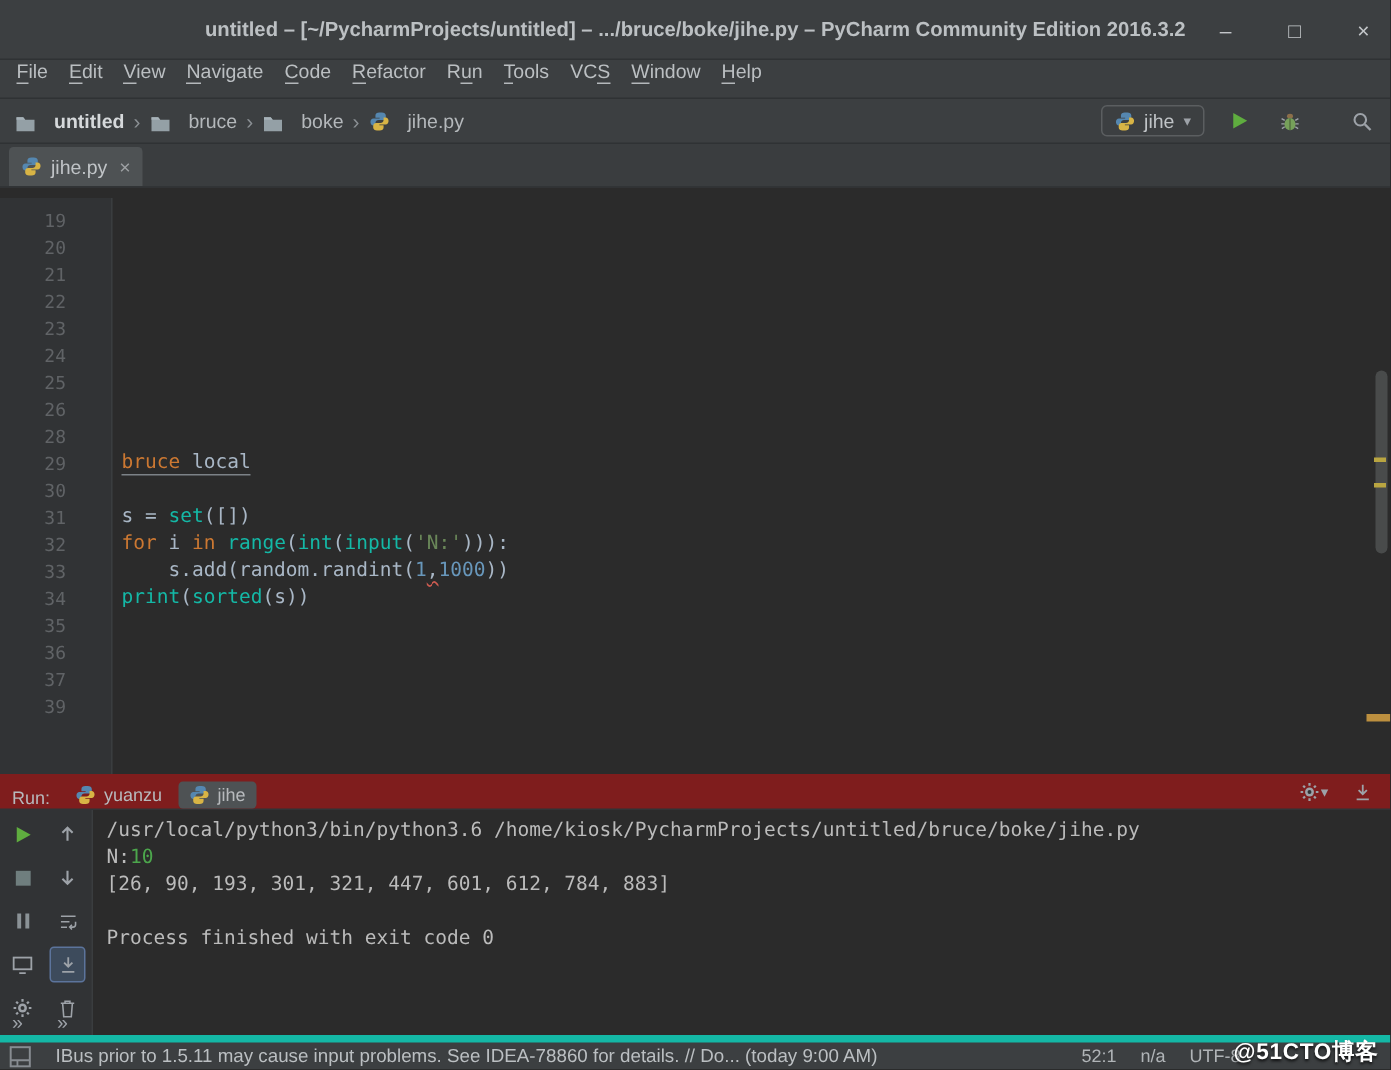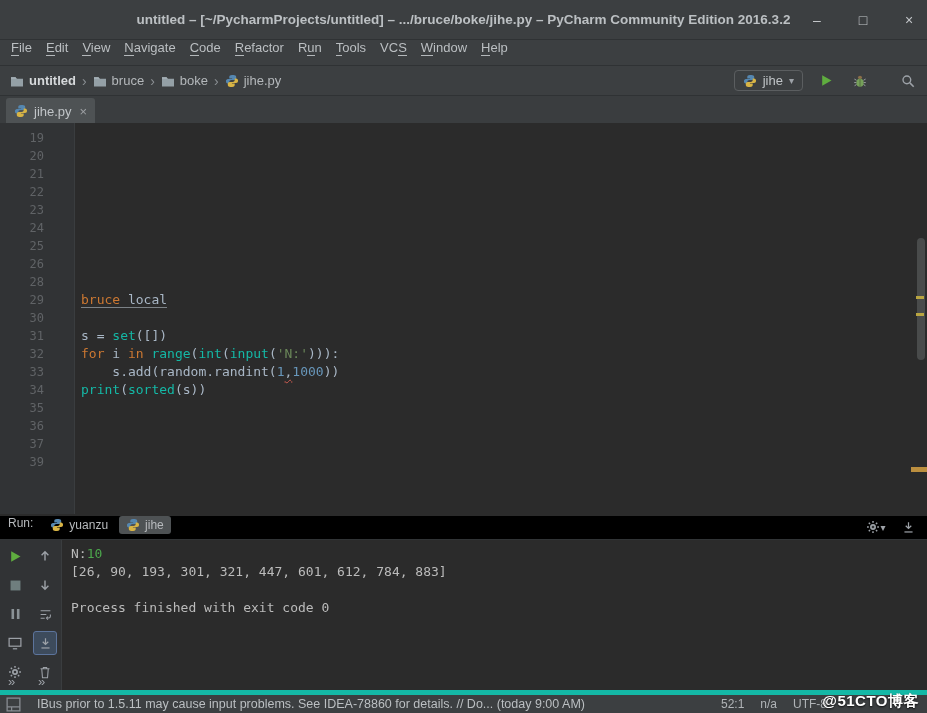--- a/index.html
+++ b/index.html
@@ -20,41 +20,41 @@
   
   .menubar{top:40px;height:26px;background:#3c3f41;border-bottom:1px solid #2f3234;
     display:flex;align-items:flex-start;padding-left:4px}
   .menu-item{padding:0 7px;color:#bbbfc2;font-size:13px;white-space:nowrap}
   .mn{border-bottom:1px solid #b4b8bb}
 
   
   .navbar{top:66px;height:30px;background:#3c3f41;border-bottom:1px solid #2f3234;
     display:flex;align-items:center;padding:0 8px}
   .breadcrumbs{display:flex;align-items:center;font-size:13px;color:#b4b8bb}
-  .crumb{display:flex;align-items:center;gap:5px;padding:1px 2px;white-space:nowrap}
+  .crumb{display:flex;align-items:flex-end;gap:12px;padding:1px 2px;white-space:nowrap}
   .crumb.bold{color:#d6d9db;font-weight:bold}
   .crumb-sep{color:#8a8f93;margin:0 4px;font-size:14px}
   .nav-right{margin-left:auto;display:flex;align-items:center;gap:12px}
   .run-config{display:flex;align-items:center;gap:6px;border:1px solid #5b5e60;border-radius:4px;
     padding:2px 8px;color:#c0c4c7;font-size:13px}
   .dd{color:#9da2a8;font-size:10px}
   .icon-btn{background:none;border:none;width:22px;height:22px;display:flex;align-items:center;
     justify-content:center;cursor:default}
   .icon{display:inline-flex;align-items:center;justify-content:center;line-height:0}
   .search-gap{margin-left:14px}
 
   
   .tabstrip{top:96px;height:29px;background:#3a3d3f;border-bottom:1px solid #313436;
     display:flex;align-items:flex-end;padding-left:6px}
   .etab{display:flex;align-items:center;gap:6px;background:#4e5254;color:#c0c4c7;font-size:13px;
     height:26px;padding:0 8px;border-radius:3px 3px 0 0}
   .tclose{color:#9da0a3;font-size:13px;margin-left:2px}
 
   
-  .editor{top:123px;height:391px;background:#2b2b2b}
+  .editor{top:132px;height:391px;background:#2b2b2b}
   .gutter-bg{position:absolute;left:0;top:0;bottom:0;width:75px;background:#313335;
     border-right:1px solid #3a3d3f}
   .lines{position:absolute;left:0;top:6px;right:14px}
   .cline-row{display:flex;height:18px;line-height:18px;font-family:"DejaVu Sans Mono",monospace;
     font-size:13px;white-space:pre}
   .ln{width:44px;flex:none;text-align:right;color:#606366;font-size:12px}
   .fold{width:31px;flex:none}
   .codetxt{padding-left:6px;color:#a9b7c6}
   .tk-kw{color:#cc7832}
   .tk-plain{color:#a9b7c6}
@@ -64,22 +64,22 @@
   .tk-u{border-bottom:1px solid #7c8287}
   .tk-w{text-decoration:underline wavy #cf5b50;text-decoration-thickness:1px;text-underline-offset:3px}
   .v-thumb{position:absolute;right:2px;top:115px;width:8px;height:122px;background:#5d6060;
     opacity:.6;border-radius:4px}
   .stripe{position:absolute;background:#b9a541}
   .stripe1{right:3px;top:173px;width:8px;height:3px}
   .stripe2{right:3px;top:190px;width:8px;height:3px}
   .stripe3{right:0;top:344px;width:16px;height:5px;background:#bc8f3f}
 
   
-  .runheader{top:516px;height:24px;background:#000000;border-bottom:1px solid #313436;
-    display:flex;align-items:flex-start;padding:0 8px;font-size:12px;color:#b7babd}
+  .runheader{top:516px;height:24px;background:#7f1d1d;border-bottom:1px solid #313436;
+    display:flex;align-items:flex-end;padding:0 8px;font-size:12px;color:#b7babd}
   .run-label{margin-right:10px}
   .rtabs{display:flex;align-items:center;gap:4px}
   .rtab{display:flex;align-items:center;gap:5px;padding:2px 7px;border-radius:3px;color:#b7babd}
   .rtab.sel{background:#4e5254}
   .rh-right{margin-left:auto;display:flex;align-items:center;gap:10px}
 
   
   .runbody{top:540px;height:150px;background:#2b2b2b}
   .runtoolbar{position:absolute;left:0;top:0;bottom:0;width:62px;background:#313335;
     border-right:1px solid #3a3d3f}
@@ -382,20 +382,21 @@
               <svg width="12" height="13" viewBox="0 0 14 16">
                 <path d="M1.5 3.5h11M5 3.5V1.8h4v1.7M3 3.5l.9 11h6.2l.9-11" fill="none" stroke="#9da2a8" stroke-width="1.3"></path>
               </svg>
             </span>
           </button>
         </div>
       <div class="tb-more m1">»</div>
       <div class="tb-more m2">»</div>
     </div>
     <div class="console">
+        <div class="cons-line"><span class="ck-stdout">/usr/local/python3/bin/python3.6 /home/kiosk/PycharmProjects/untitled/bruce/boke/jihe.py</span></div>
         <div class="cons-line"><span class="ck-stdout">N:</span><span class="ck-stdin">10</span></div>
         <div class="cons-line"><span class="ck-stdout">[26, 90, 193, 301, 321, 447, 601, 612, 784, 883]</span></div>
         <div class="cons-line"></div>
         <div class="cons-line"><span class="ck-stdout">Process finished with exit code 0</span></div>
       </div>
   </div>
 
   <div class="bar statusbar">
     <span class="icon">
         <svg width="15" height="15" viewBox="0 0 16 16">

